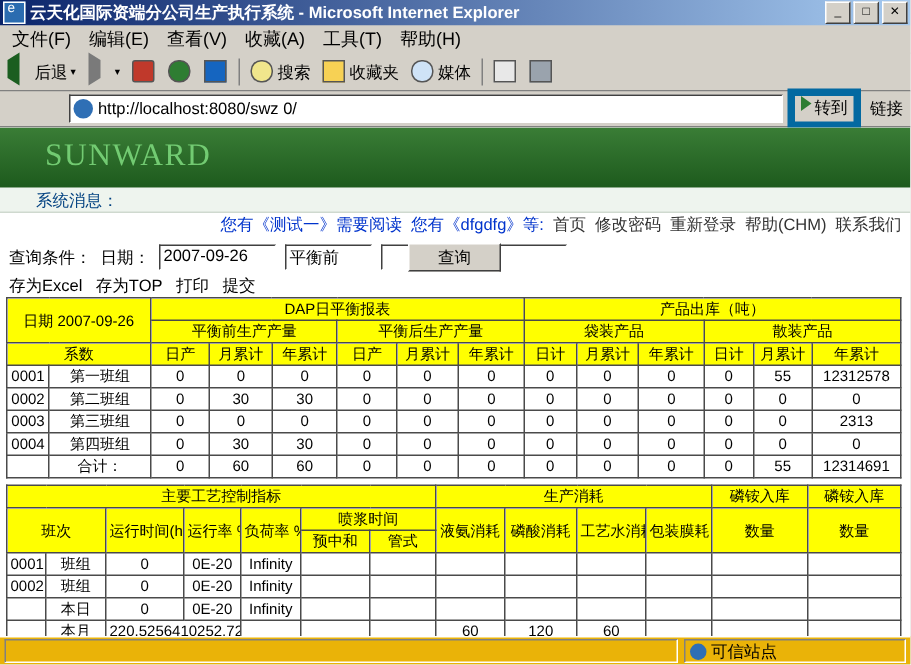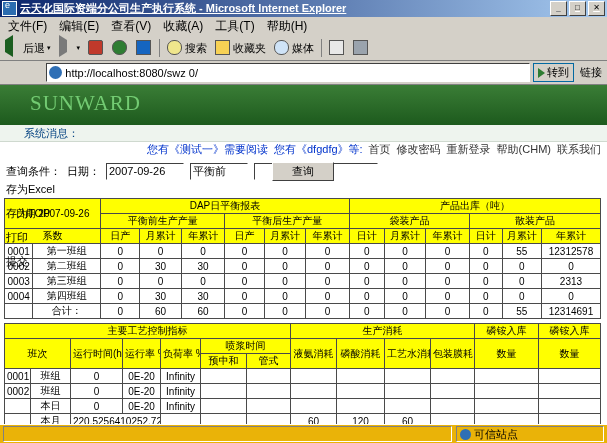--- a/index.html
+++ b/index.html
@@ -8,21 +8,21 @@
     background:#d4d0c8;
     font-family:"Liberation Sans", sans-serif;
     font-size:11px;color:#000;
   }
   .win{width:607px;height:443px;display:flex;flex-direction:column;}
 
   
   .titlebar{
     height:17px;
     background:linear-gradient(to right,#0a246a,#a6caf0);
-    color:#fff;display:flex;align-items:center;padding:0 2px;font-size:11px;text-decoration:underline;
+    color:#fff;display:flex;align-items:center;padding:0 2px;font-size:11px;
   }
   .titlebar .ticon{
     width:13px;height:13px;background:#2b6cb0;border:1px solid #fff;
     margin-right:3px;display:inline-block;position:relative;
   }
   .titlebar .ticon:after{
     content:"e";position:absolute;left:2px;top:-2px;color:#fff;font-size:9px;
   }
   .titlebar .ttext{flex:1;font-weight:bold;white-space:nowrap;overflow:hidden;}
   .titlebar .tbtns{display:flex;gap:2px;}
@@ -65,22 +65,22 @@
     padding:1px 2px;border-bottom:1px solid #808080;gap:3px;
   }
   .addrlabel{font-size:11px;padding:0 2px;margin-top:44px;}
   .addrinput{
     flex:1;height:17px;background:#fff;border:1px solid;
     border-color:#404040 #fff #fff #404040;display:flex;align-items:center;
     padding-left:2px;font-size:11px;gap:3px;
   }
   .ieglobe{width:13px;height:13px;background:#2f6fb5;border-radius:7px;display:inline-block;}
   .gobtn{
-    height:17px;display:flex;align-items:center;gap:2px;padding:0 4px;
-    font-size:11px;border:1px solid #0369a1;
+    height:17px;display:flex;align-items:flex-start;gap:2px;padding:0 4px;
+    font-size:11px;border:5px solid #0369a1;
   }
   .goarrow{width:0;height:0;border-top:5px solid transparent;border-bottom:5px solid transparent;border-left:7px solid #2e7d32;}
   .linklabel{font-size:11px;padding:0 3px;}
 
   
   .page{flex:1;background:#fff;overflow:hidden;position:relative;}
 
   
   .banner{
     height:40px;background:#2b6a2b;
@@ -115,21 +115,21 @@
   }
   .txtbox{
     height:15px;border:1px solid;border-color:#404040 #fff #fff #404040;
     background:#fff;font-size:11px;padding:0 2px;display:flex;align-items:center;
   }
   .btn{
     height:17px;min-width:44px;background:#d4d0c8;border:1px solid;
     border-color:#fff #404040 #404040 #fff;font-size:11px;
     display:flex;align-items:center;justify-content:center;padding:0 8px;
   }
-  .linkrow{height:16px;display:flex;align-items:flex-start;gap:9px;padding-left:6px;font-size:11px;color:#000;flex-direction:column;}
+  .linkrow{height:16px;display:flex;align-items:center;gap:9px;padding-left:6px;font-size:11px;color:#000;}
   .linkrow a{color:#000;text-decoration:none;}
 
   
   table{border-collapse:collapse;font-size:10px;}
   .rpt{width:597px;margin-left:4px;table-layout:fixed;}
   .rpt td,.rpt th{
     border:1px solid #4a4a4a;padding:0 2px;height:13px;
     text-align:center;font-weight:normal;overflow:hidden;white-space:nowrap;
   }
   .hdr-y{background:#ffff00;font-weight:bold;}

